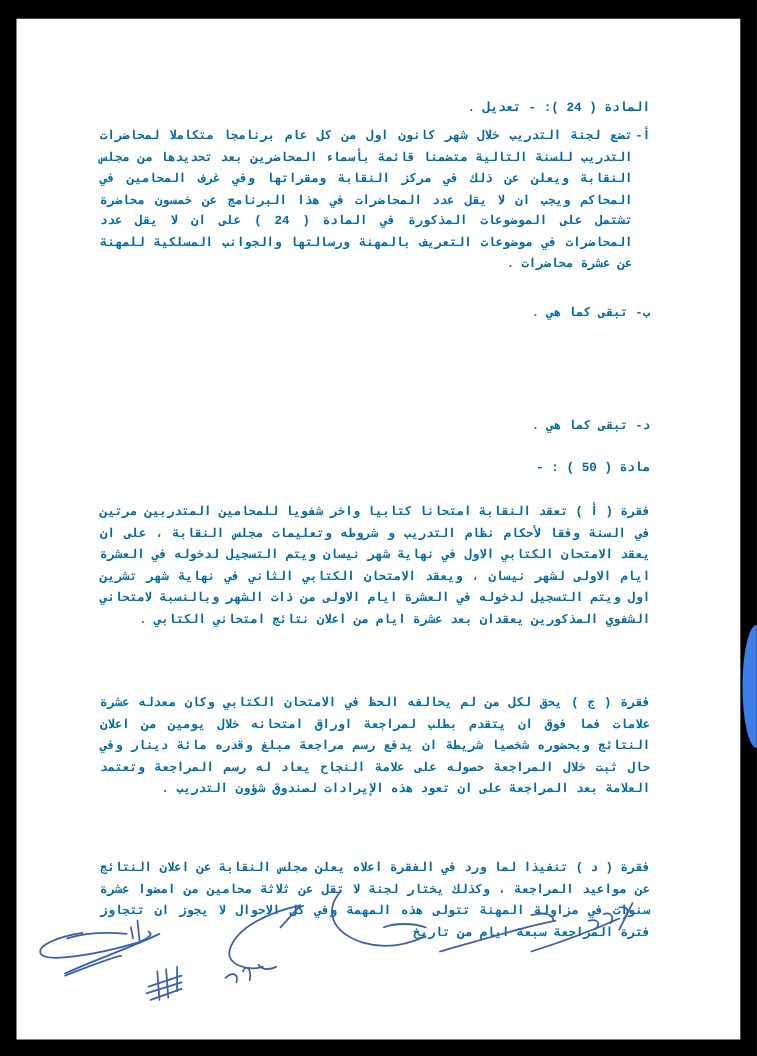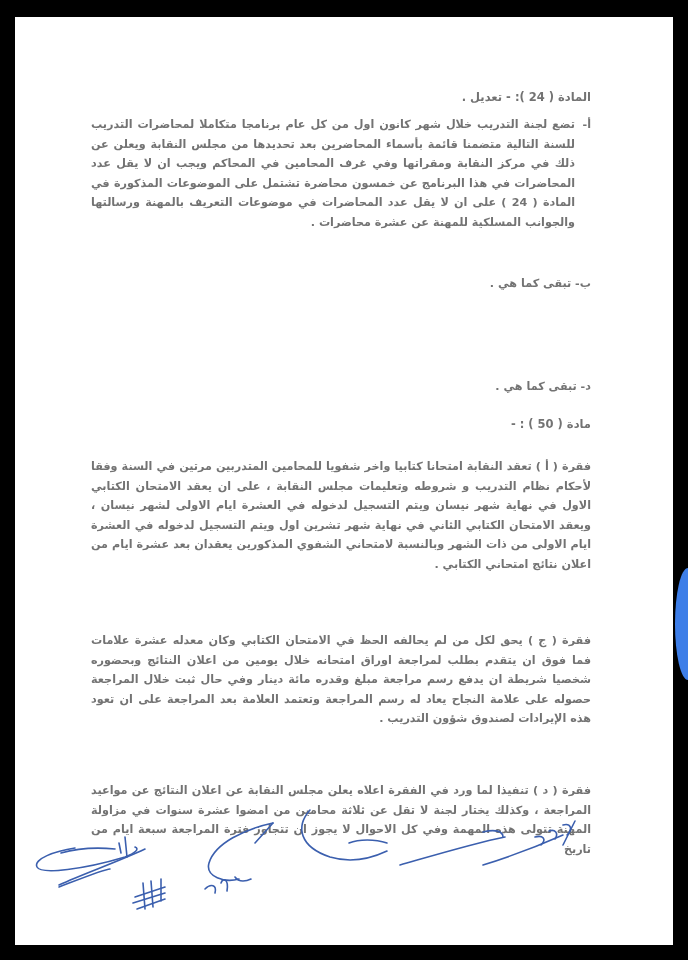--- a/index.html
+++ b/index.html
@@ -23,21 +23,22 @@
       background: #ffffff;
       overflow: hidden;
     }
     .content {
       position: absolute;
       top: 0;
       left: 0;
       width: 658px;
       height: 796px;
       direction: rtl;
-      color: #737373;
+      color: #0369a1;
+      font-family: Liberation Mono, monospace;
     }
     .line-block {
       position: absolute;
       right: 82px;
       width: 500px;
       font-weight: bold;
       font-size: 11.2px;
       line-height: 19.5px;
       text-align: justify;
       text-align-last: right;

